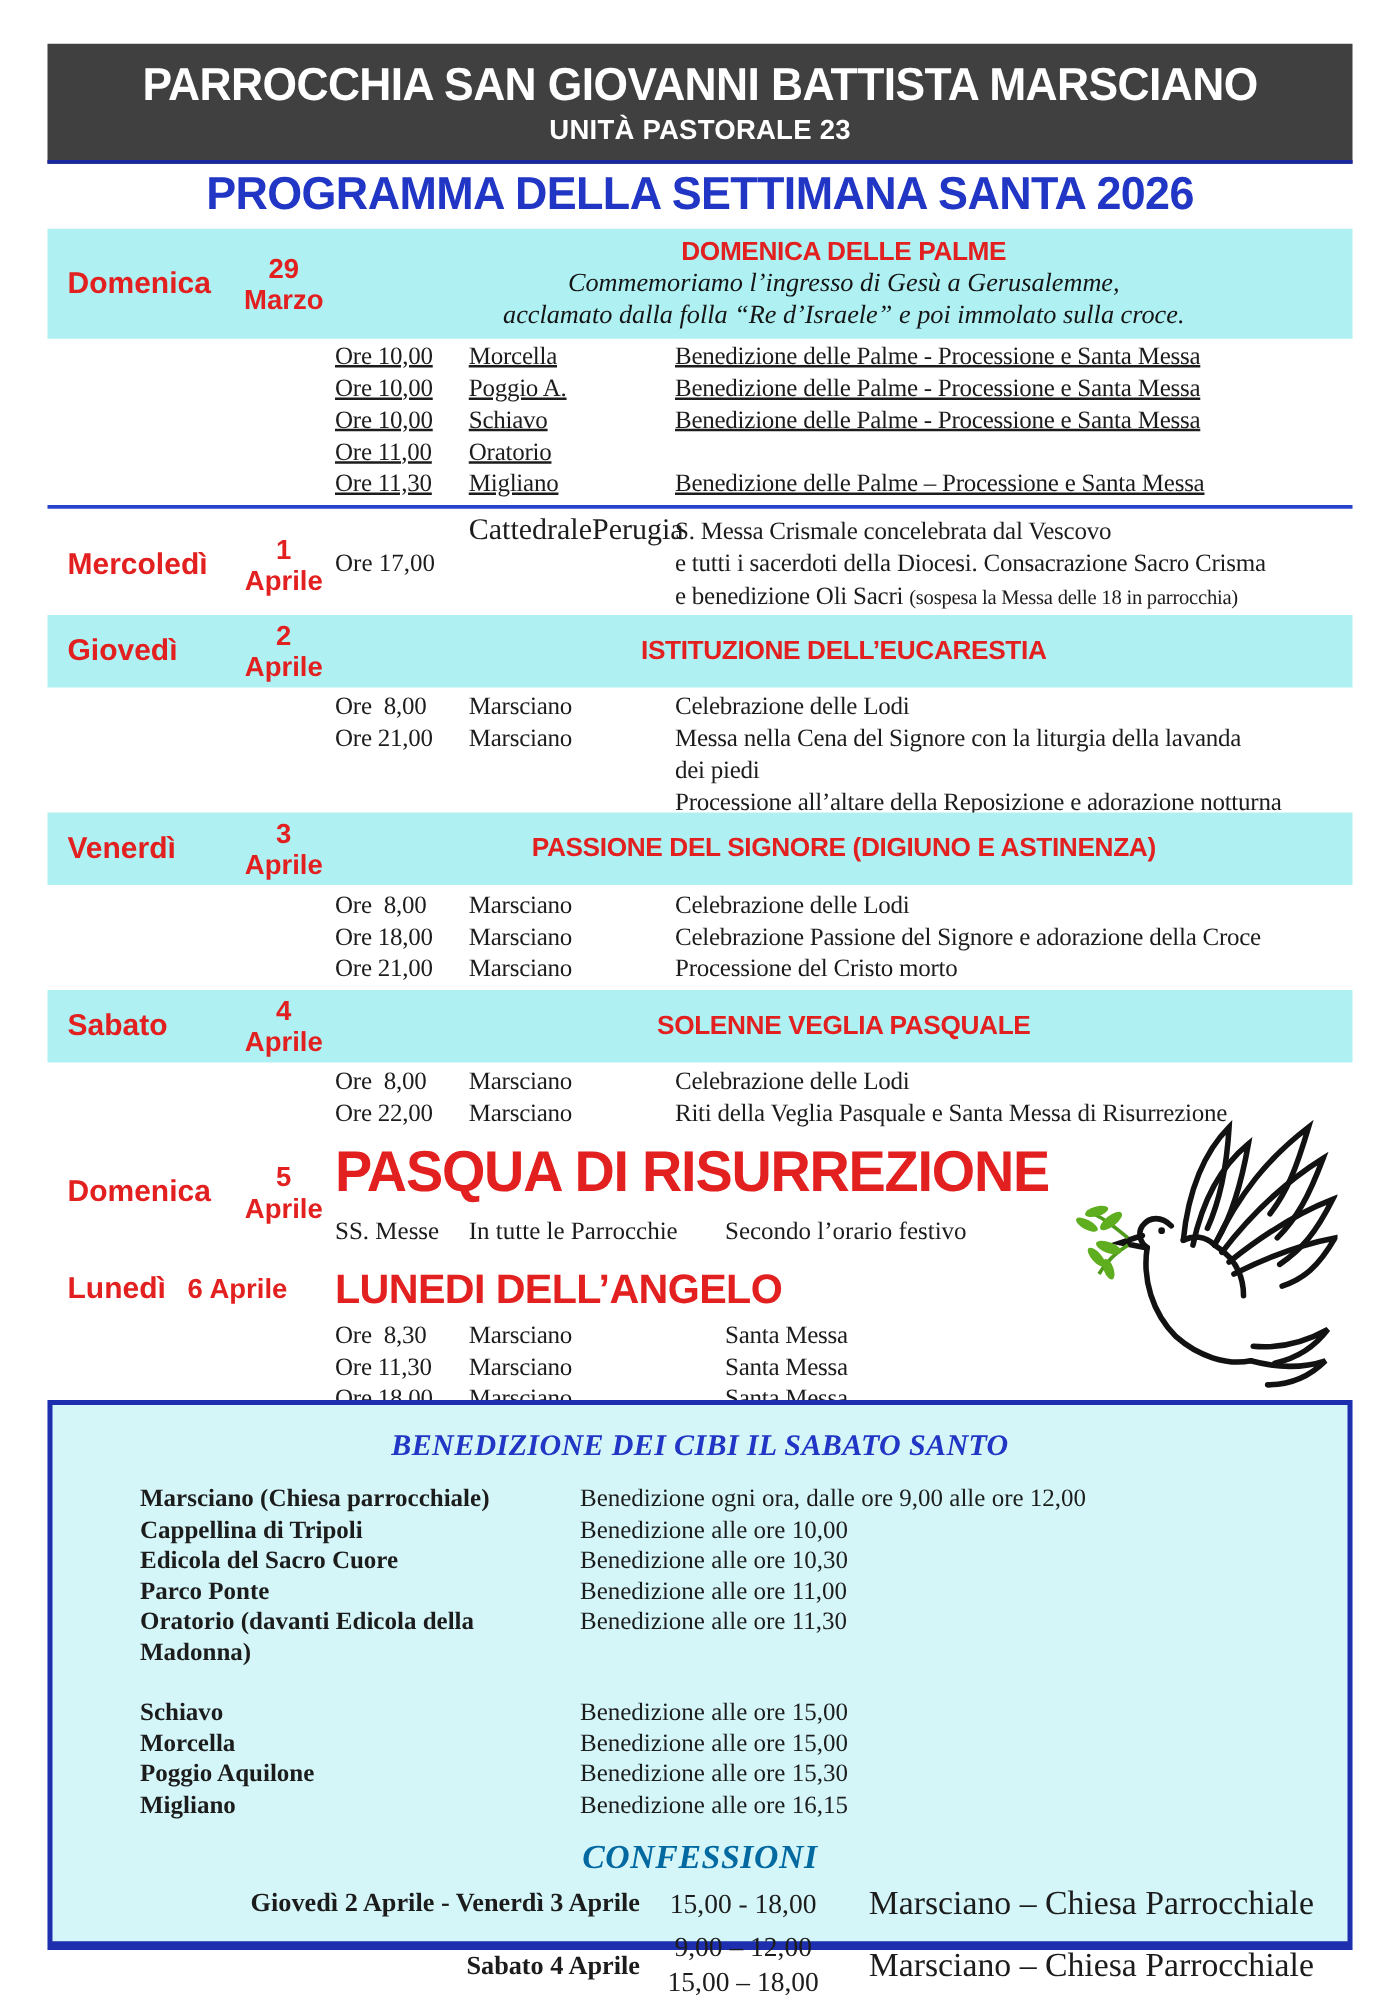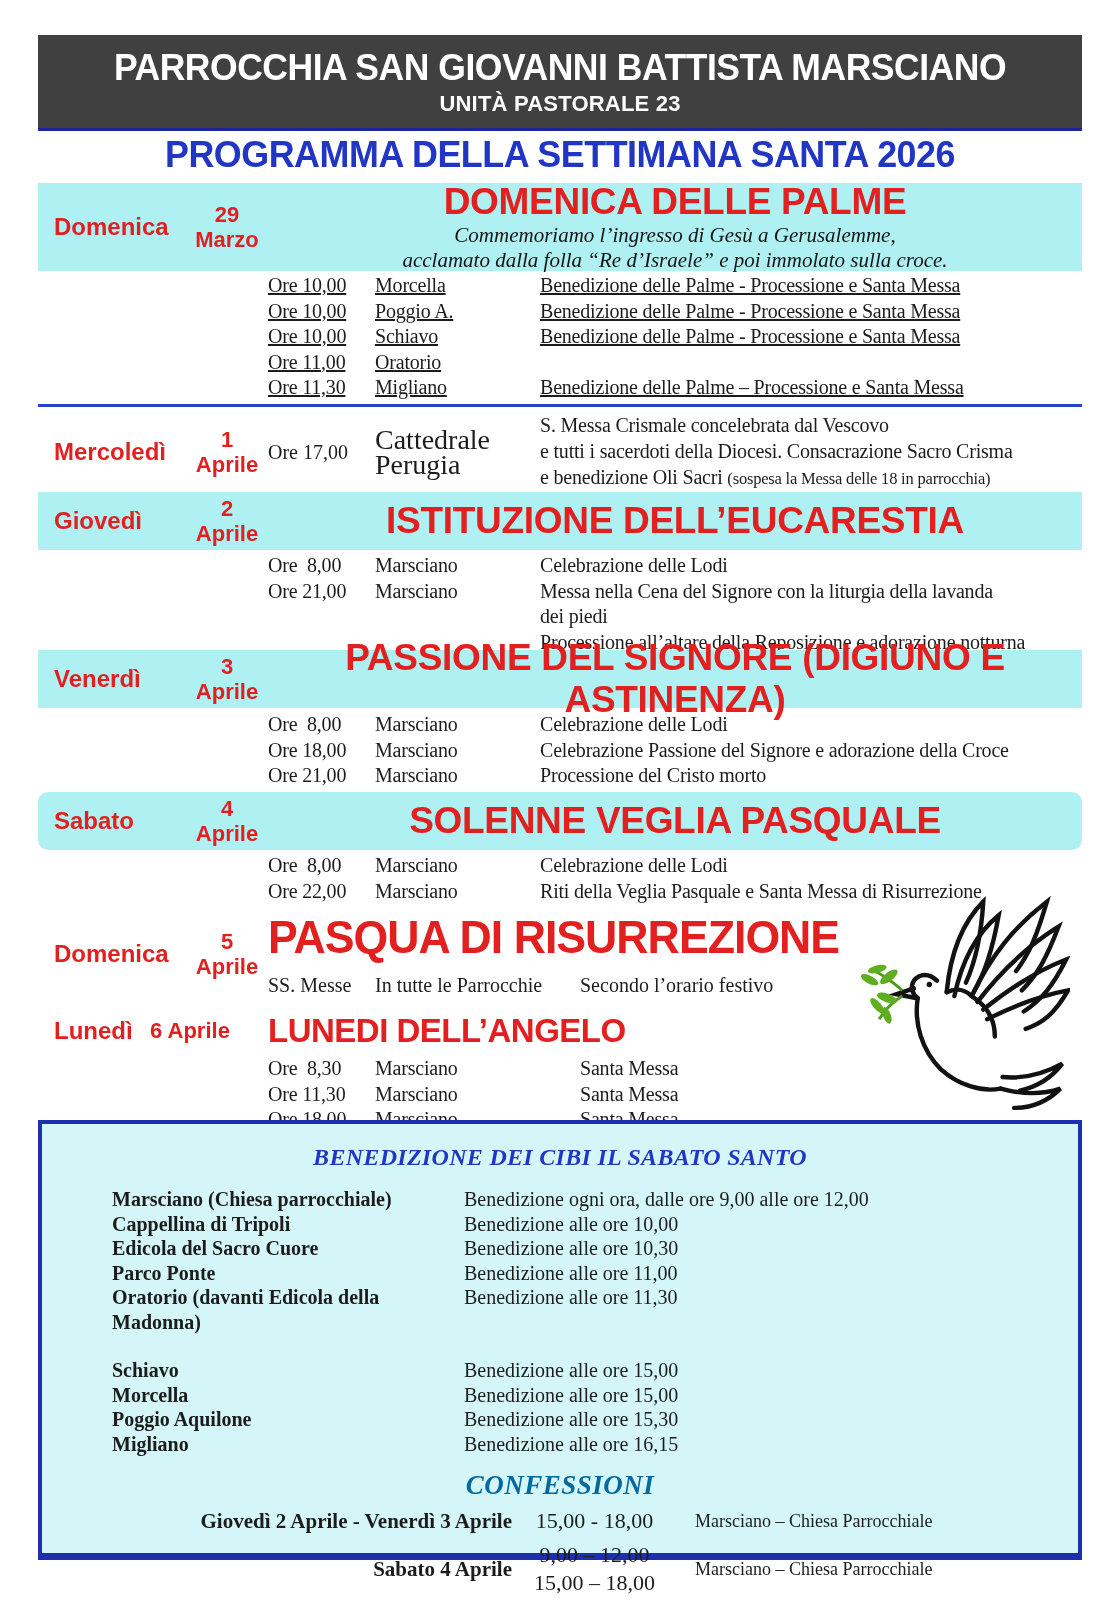--- a/index.html
+++ b/index.html
@@ -36,41 +36,41 @@
   .day-name {
     font-family:"Liberation Sans", sans-serif; font-weight:700; font-size:24px;
     color:#e32020; padding-left:16px; width:148px;
   }
   .date-block {
     font-family:"Liberation Sans", sans-serif; font-weight:700; font-size:22px;
     color:#e32020; text-align:center; line-height:25px; flex:1;
   }
   .band-main { flex:1; display:flex; flex-direction:column; justify-content:center; text-align:center; }
   .band-title {
-    font-family:"Liberation Sans", sans-serif; font-weight:800; font-size:37px;
+    font-family:"Liberation Sans", sans-serif; font-weight:800; font-size:21px;
     color:#e32020; letter-spacing:-0.3px;
   }
   .band-sub { font-style:italic; font-size:21px; line-height:25px; color:#141414; }
 
   
   .rows { }
   .srow { display:flex; margin-left:230px; line-height:25.5px; font-size:20px; letter-spacing:-0.2px; }
   .c-time { width:107px; white-space:pre; }
   .c-place { width:165px; }
   .c-desc { flex:1; }
   .c-desc div { white-space:pre; }
   .wide-place .c-place { width:205px; }
 
   .sep-line { top:404px; height:3px; background:#2543cc; }
 
   
   .crismale { top:412px; display:flex; }
   .cr-left { width:230px; display:flex; align-items:center; }
   .cr-time { width:107px; font-size:20px; display:flex; align-items:center; white-space:pre; }
-  .cr-place { width:165px; font-size:28px; line-height:25px; display:flex; flex-direction:column; justify-content:center; }
+  .cr-place { width:165px; font-size:24px; line-height:25px; display:flex; flex-direction:row; }
   .cr-desc { flex:1; font-size:20px; line-height:26px; letter-spacing:-0.2px; }
   .small-note { font-size:16.5px; }
 
   
   .pasqua { top:910px; display:flex; }
   .pq-left { width:230px; display:flex; align-items:center; }
   .pq-main {}
   .pq-title {
     font-family:"Liberation Sans", sans-serif; font-weight:800; font-size:46px;
     color:#e32020; letter-spacing:-1px; transform-origin:left; transform:scaleX(0.97);
@@ -101,21 +101,21 @@
   .b-place { width:352px; font-weight:700; }
   .b-info { flex:1; }
   .group2 { margin-top:24px; }
   .conf-title {
     margin-top:14px; text-align:center; color:#0369a1; font-size:27px;
     font-weight:700; font-style:italic; letter-spacing:0.5px;
   }
   .conf-row { display:flex; align-items:center; margin-top:6px; }
   .cf-when { width:470px; text-align:right; font-weight:700; font-size:21px; }
   .cf-hours { width:165px; text-align:center; font-size:22px; line-height:28px; }
-  .cf-where { flex:1; padding-left:18px; font-size:18px; }
+  .cf-where { flex:1; padding-left:18px; font-size:27px; }
 </style>
 </head>
 <body>
 
 <div class="abs banner">
   <div class="banner-title">PARROCCHIA SAN GIOVANNI BATTISTA MARSCIANO</div>
   <div class="banner-sub">UNITÀ PASTORALE 23</div>
 </div>
 
 <div class="abs page-title">PROGRAMMA DELLA SETTIMANA SANTA  2026</div>
@@ -235,21 +235,21 @@
       <span class="c-place">Marsciano</span>
       <span class="c-desc">Celebrazione Passione del Signore e adorazione della Croce</span>
     </div>
     <div class="srow">
       <span class="c-time">Ore 21,00</span>
       <span class="c-place">Marsciano</span>
       <span class="c-desc">Processione del Cristo morto</span>
     </div>
   </div>
 
-<div class="abs band" style="top:792px; height:58px;border-radius:10px;">
+<div class="abs band" style="top:792px; height:58px;">
   <div class="band-left">
     <div class="day-name">Sabato</div>
     <div class="date-block">
       <div>4</div>
       <div>Aprile</div>
     </div>
   </div>
   <div class="band-main">
     <div class="band-title">SOLENNE VEGLIA PASQUALE</div>
   </div>

